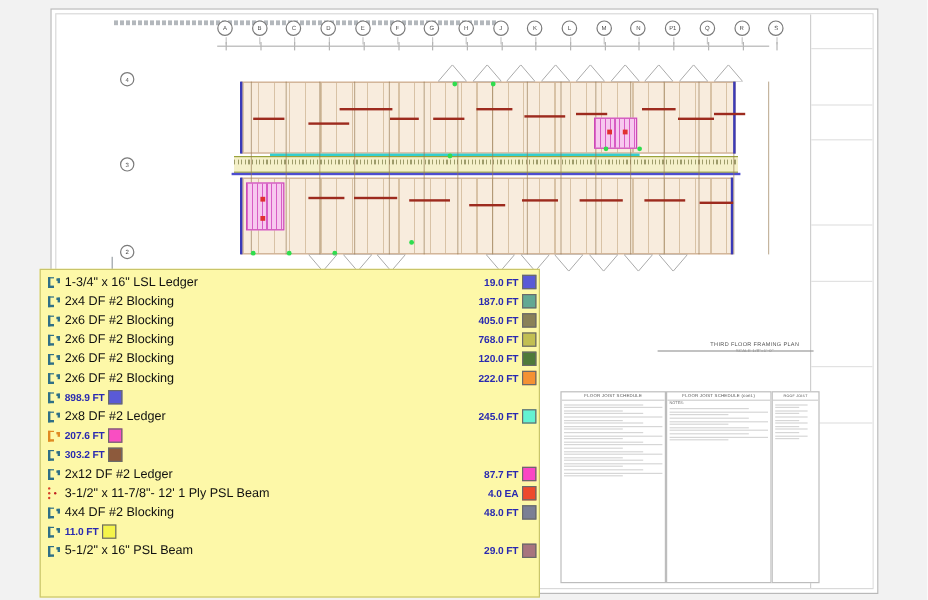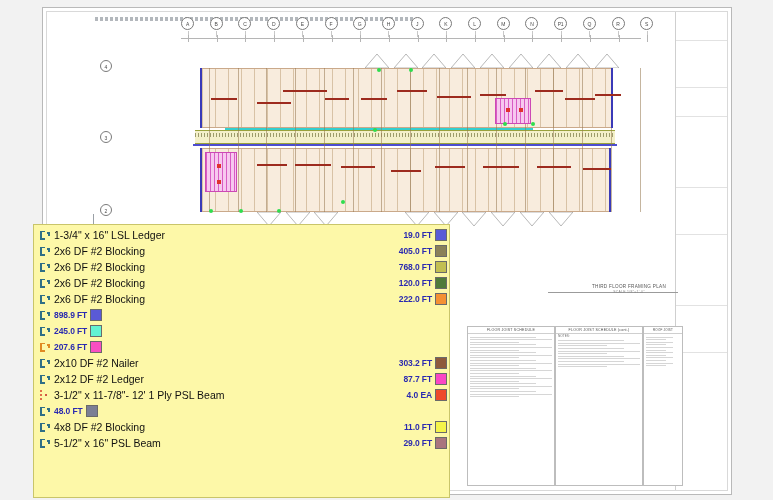--- a/index.html
+++ b/index.html
@@ -488,20 +488,34 @@
       <div class="lrow">
         <div class="licon">
           <span class="ic-line">
             <i class="v1"></i>
             <i class="h1"></i>
             <i class="h2"></i>
             <i class="v2"></i>
             <i class="h3"></i>
           </span>
         </div>
+        <div class="llabel">2x4 DF #2 Blocking</div>
+        <div class="lval">187.0 FT</div>
+        <div class="lsw" style="background: rgb(99, 168, 147);"></div>
+      </div>
+      <div class="lrow">
+        <div class="licon">
+          <span class="ic-line">
+            <i class="v1"></i>
+            <i class="h1"></i>
+            <i class="h2"></i>
+            <i class="v2"></i>
+            <i class="h3"></i>
+          </span>
+        </div>
         <div class="llabel">2x6 DF #2 Blocking</div>
         <div class="lval">405.0 FT</div>
         <div class="lsw" style="background: rgb(138, 129, 88);"></div>
       </div>
       <div class="lrow">
         <div class="licon">
           <span class="ic-line">
             <i class="v1"></i>
             <i class="h1"></i>
             <i class="h2"></i>
@@ -557,20 +571,21 @@
       <div class="lrow">
         <div class="licon">
           <span class="ic-line">
             <i class="v1"></i>
             <i class="h1"></i>
             <i class="h2"></i>
             <i class="v2"></i>
             <i class="h3"></i>
           </span>
         </div>
+        <div class="llabel">2x8 DF #2 Ledger</div>
         <div class="lval">245.0 FT</div>
         <div class="lsw" style="background: rgb(99, 242, 210);"></div>
       </div>
       <div class="lrow">
         <div class="licon">
           <span class="ic-line orange">
             <i class="v1"></i>
             <i class="h1"></i>
             <i class="h2"></i>
             <i class="v2"></i>
@@ -583,21 +598,20 @@
       <div class="lrow">
         <div class="licon">
           <span class="ic-line">
             <i class="v1"></i>
             <i class="h1"></i>
             <i class="h2"></i>
             <i class="v2"></i>
             <i class="h3"></i>
           </span>
         </div>
-        <div class="llabel">2x10 DF #2 Nailer</div>
         <div class="lval">303.2 FT</div>
         <div class="lsw" style="background: rgb(141, 90, 60);"></div>
       </div>
       <div class="lrow">
         <div class="licon">
           <span class="ic-line">
             <i class="v1"></i>
             <i class="h1"></i>
             <i class="h2"></i>
             <i class="v2"></i>
@@ -624,34 +638,34 @@
       <div class="lrow">
         <div class="licon">
           <span class="ic-line">
             <i class="v1"></i>
             <i class="h1"></i>
             <i class="h2"></i>
             <i class="v2"></i>
             <i class="h3"></i>
           </span>
         </div>
+        <div class="llabel">4x4 DF #2 Blocking</div>
         <div class="lval">48.0 FT</div>
         <div class="lsw" style="background: rgb(123, 127, 148);"></div>
       </div>
       <div class="lrow">
         <div class="licon">
           <span class="ic-line">
             <i class="v1"></i>
             <i class="h1"></i>
             <i class="h2"></i>
             <i class="v2"></i>
             <i class="h3"></i>
           </span>
         </div>
-        <div class="llabel">4x8 DF #2 Blocking</div>
         <div class="lval">11.0 FT</div>
         <div class="lsw" style="background: rgb(244, 244, 74);"></div>
       </div>
       <div class="lrow">
         <div class="licon">
           <span class="ic-line">
             <i class="v1"></i>
             <i class="h1"></i>
             <i class="h2"></i>
             <i class="v2"></i>

